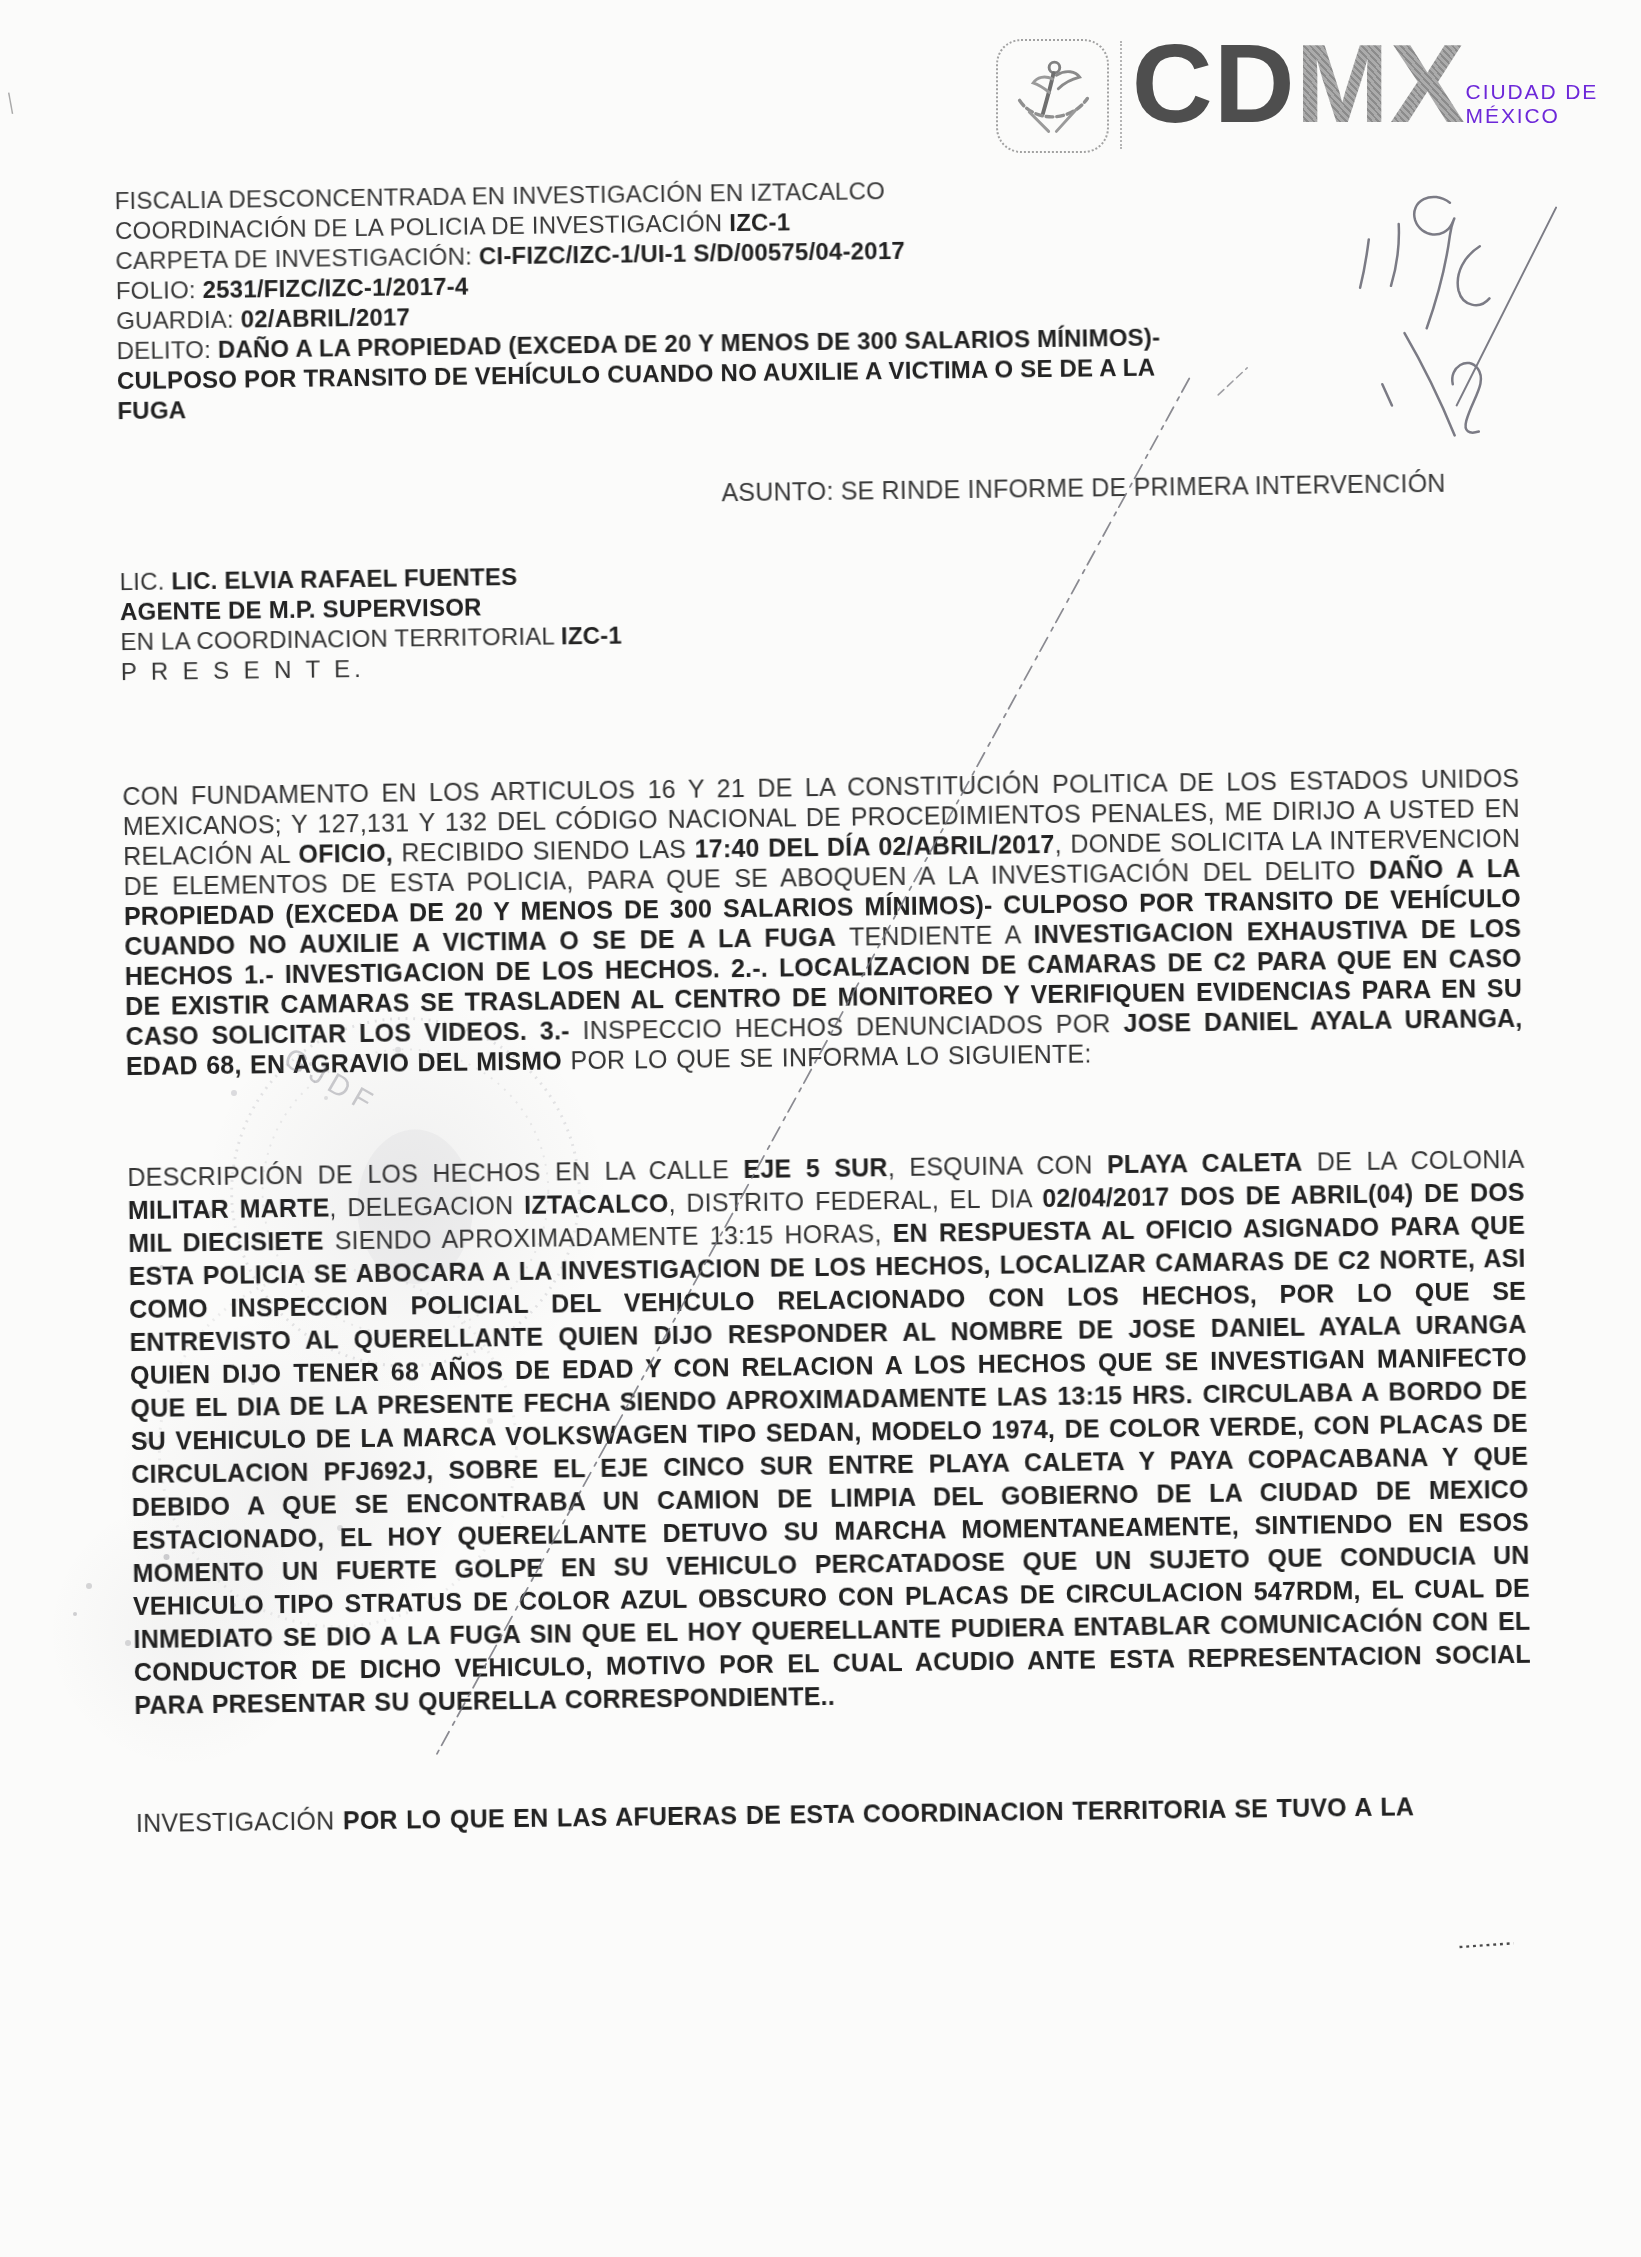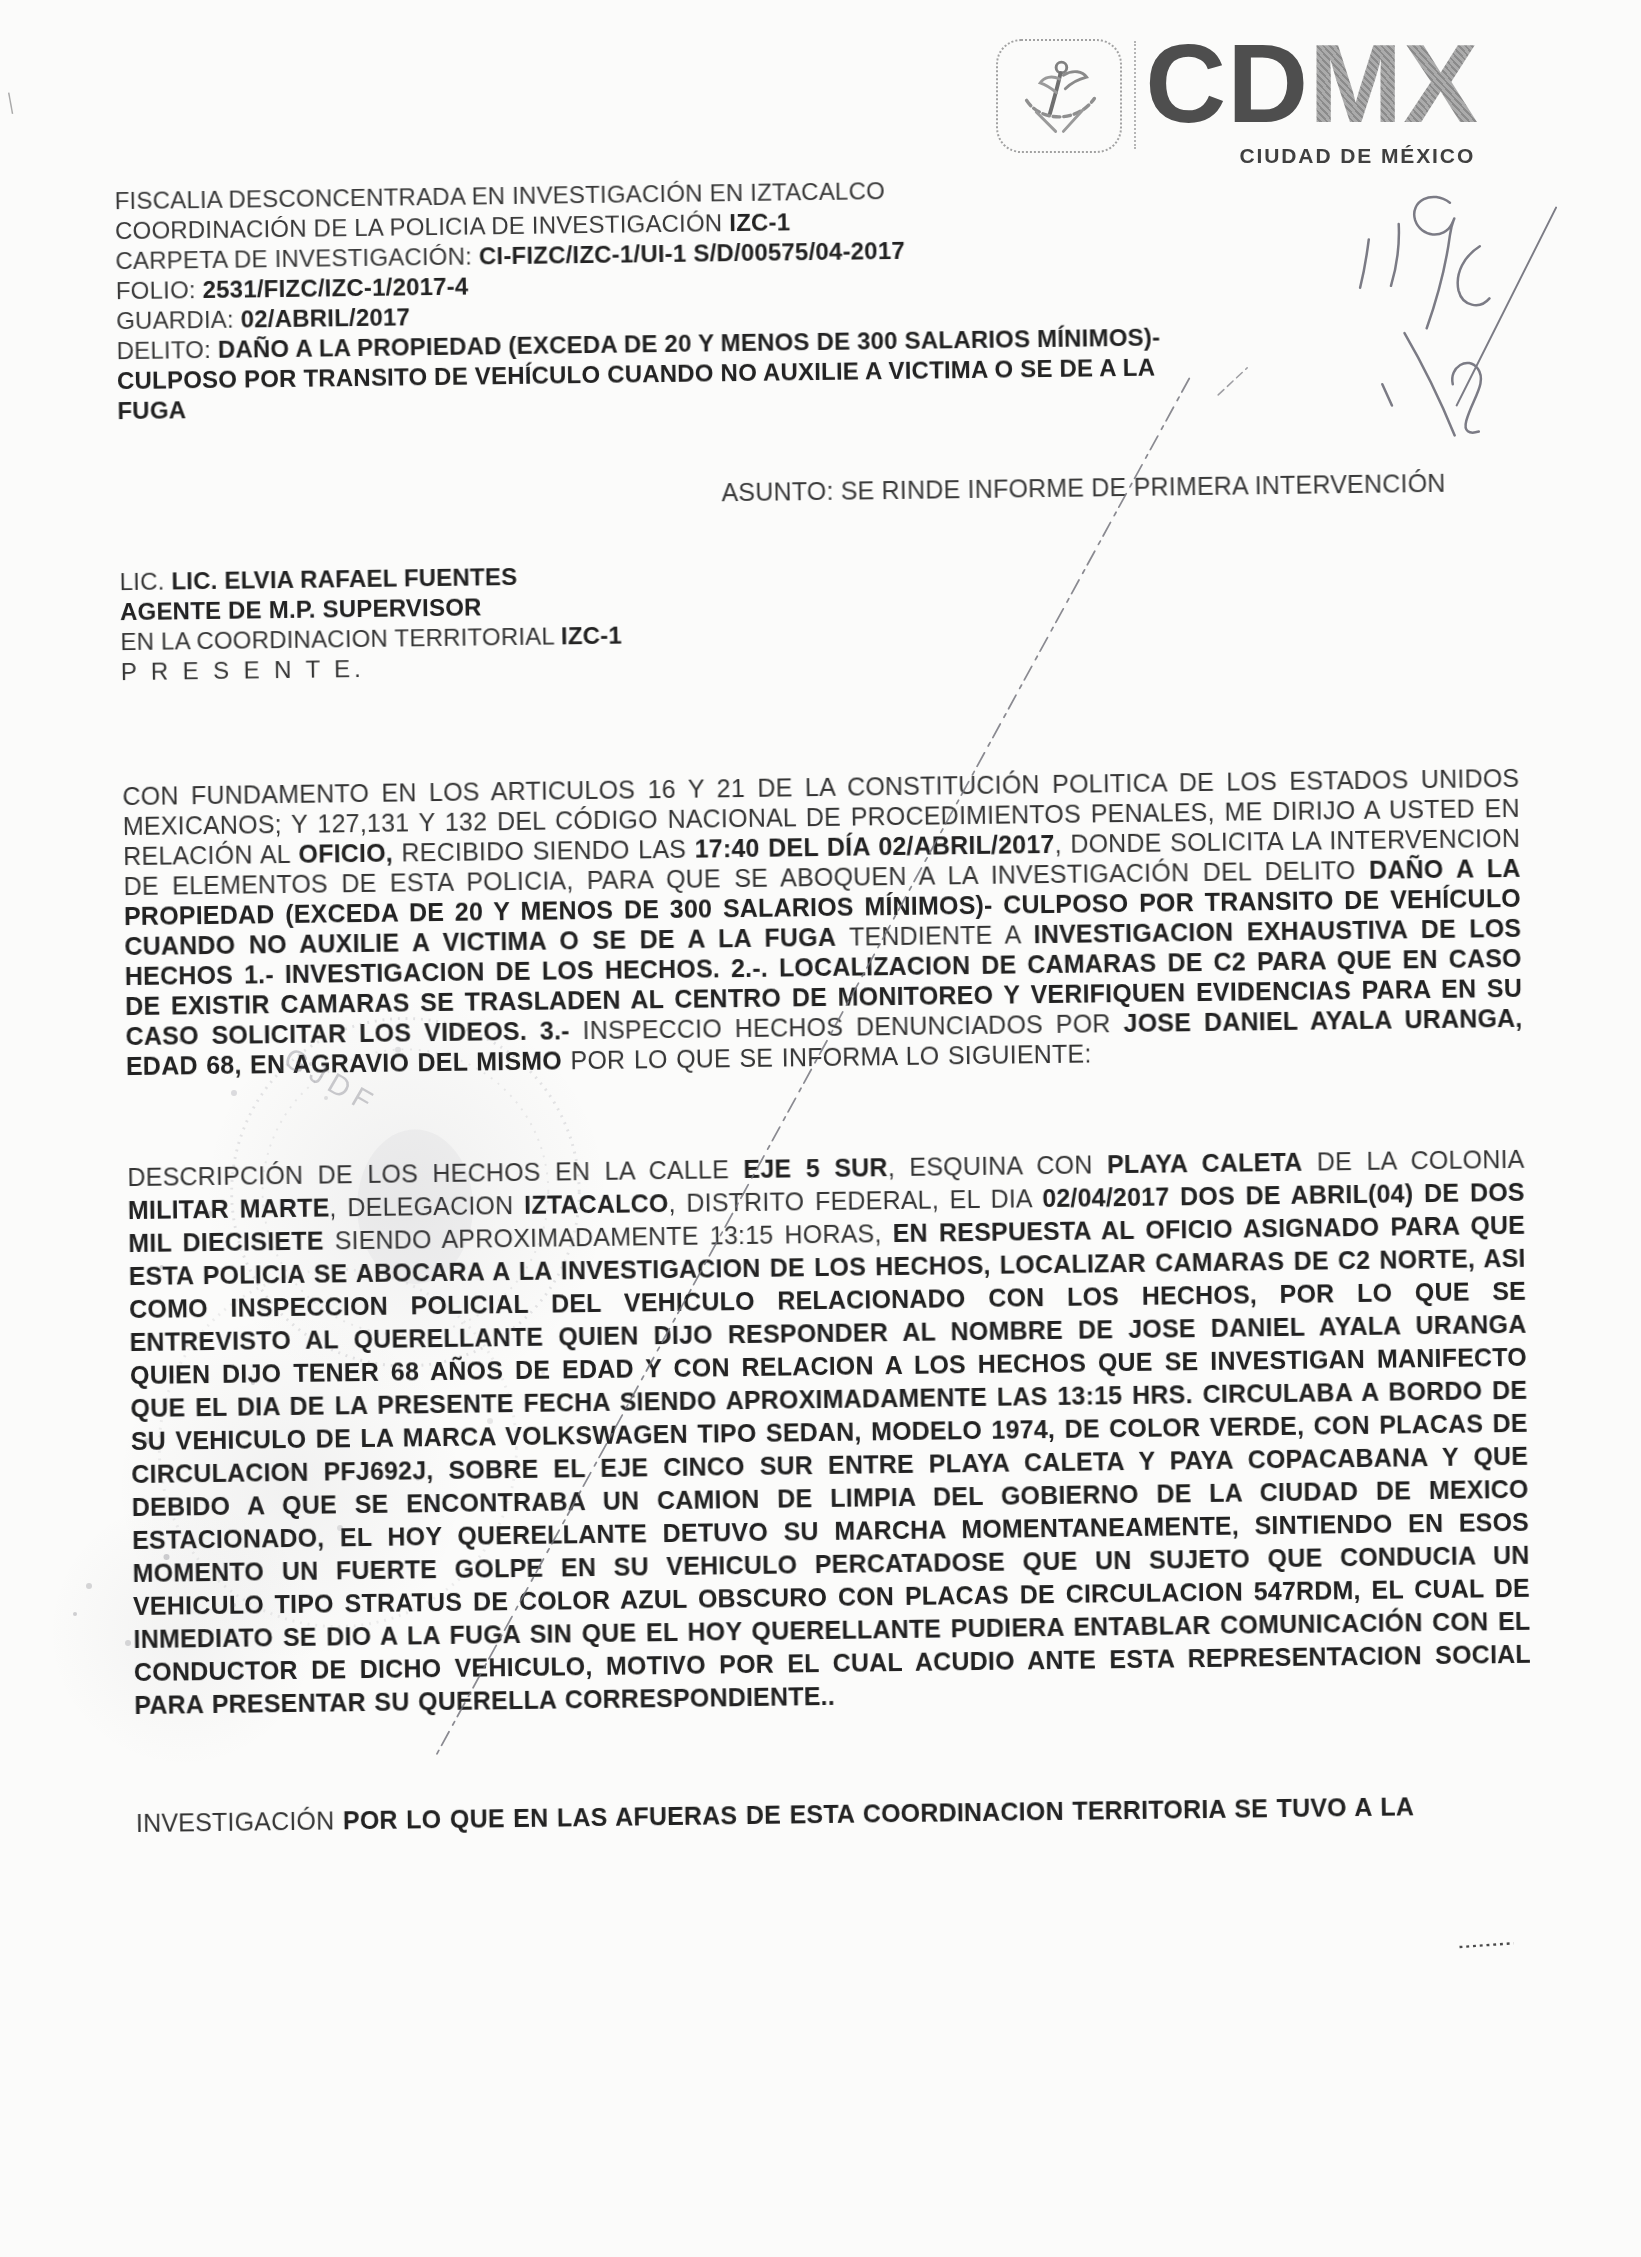--- a/index.html
+++ b/index.html
@@ -19,27 +19,27 @@
     filter:blur(0.2px);}
   .runs{white-space:normal;}
   .runs span{letter-spacing:0.2px;}
   .runs span.b{font-weight:700;color:#222;}
 
   
   .logo{position:absolute;left:996px;top:39px;display:flex;align-items:flex-start;}
   .angel-box{width:122px;height:110px;border:2.9px dotted #a2a2a2;border-radius:25px;
     display:flex;align-items:center;justify-content:center;}
   .logo-divider{width:0;height:108px;border-left:2.9px dotted #b5b5b5;margin:1.9px 9.7px 0 11.6px;}
-  .logo-right{display:flex;flex-direction:column;align-items:flex-end;}
+  .logo-right{display:flex;flex-direction:row;align-items:flex-end;}
   .cdmx{font-weight:700;font-size:112px;line-height:89px;letter-spacing:1px;}
   .cdmx .cd{color:#4e4e4e;}
   .cdmx .mx{color:#9c9c9c;
     background-image:repeating-linear-gradient(48deg,#8b8b8b 0 1.9px,#ababab 1.9px 4.8px);
     -webkit-background-clip:text;background-clip:text;-webkit-text-fill-color:transparent;}
-  .ciudad{font-size:21px;letter-spacing:1.9px;color:#404040;margin-top:16px;margin-right:3.9px;font-weight:bold;}
+  .ciudad{font-size:21px;letter-spacing:1.9px;color:#6d28d9;margin-top:16px;margin-right:3.9px;}
 
   
   .header-block{position:absolute;left:126px;top:177px;width:1052px;
     font-size:24px;line-height:30px;color:#383838;}
   .subject-line{position:absolute;left:729px;top:477px;font-size:25px;color:#3a3a3a;}
   .recipient-block{position:absolute;left:126px;top:558px;font-size:24px;line-height:30px;}
   .recipient-block .runs:last-child span{letter-spacing:3.9px;}
   .para{position:absolute;left:126px;width:1397px;text-align:justify;
     font-size:25px;color:#343434;word-spacing:1.4px;}
   #para1{top:772px;line-height:30px;}

